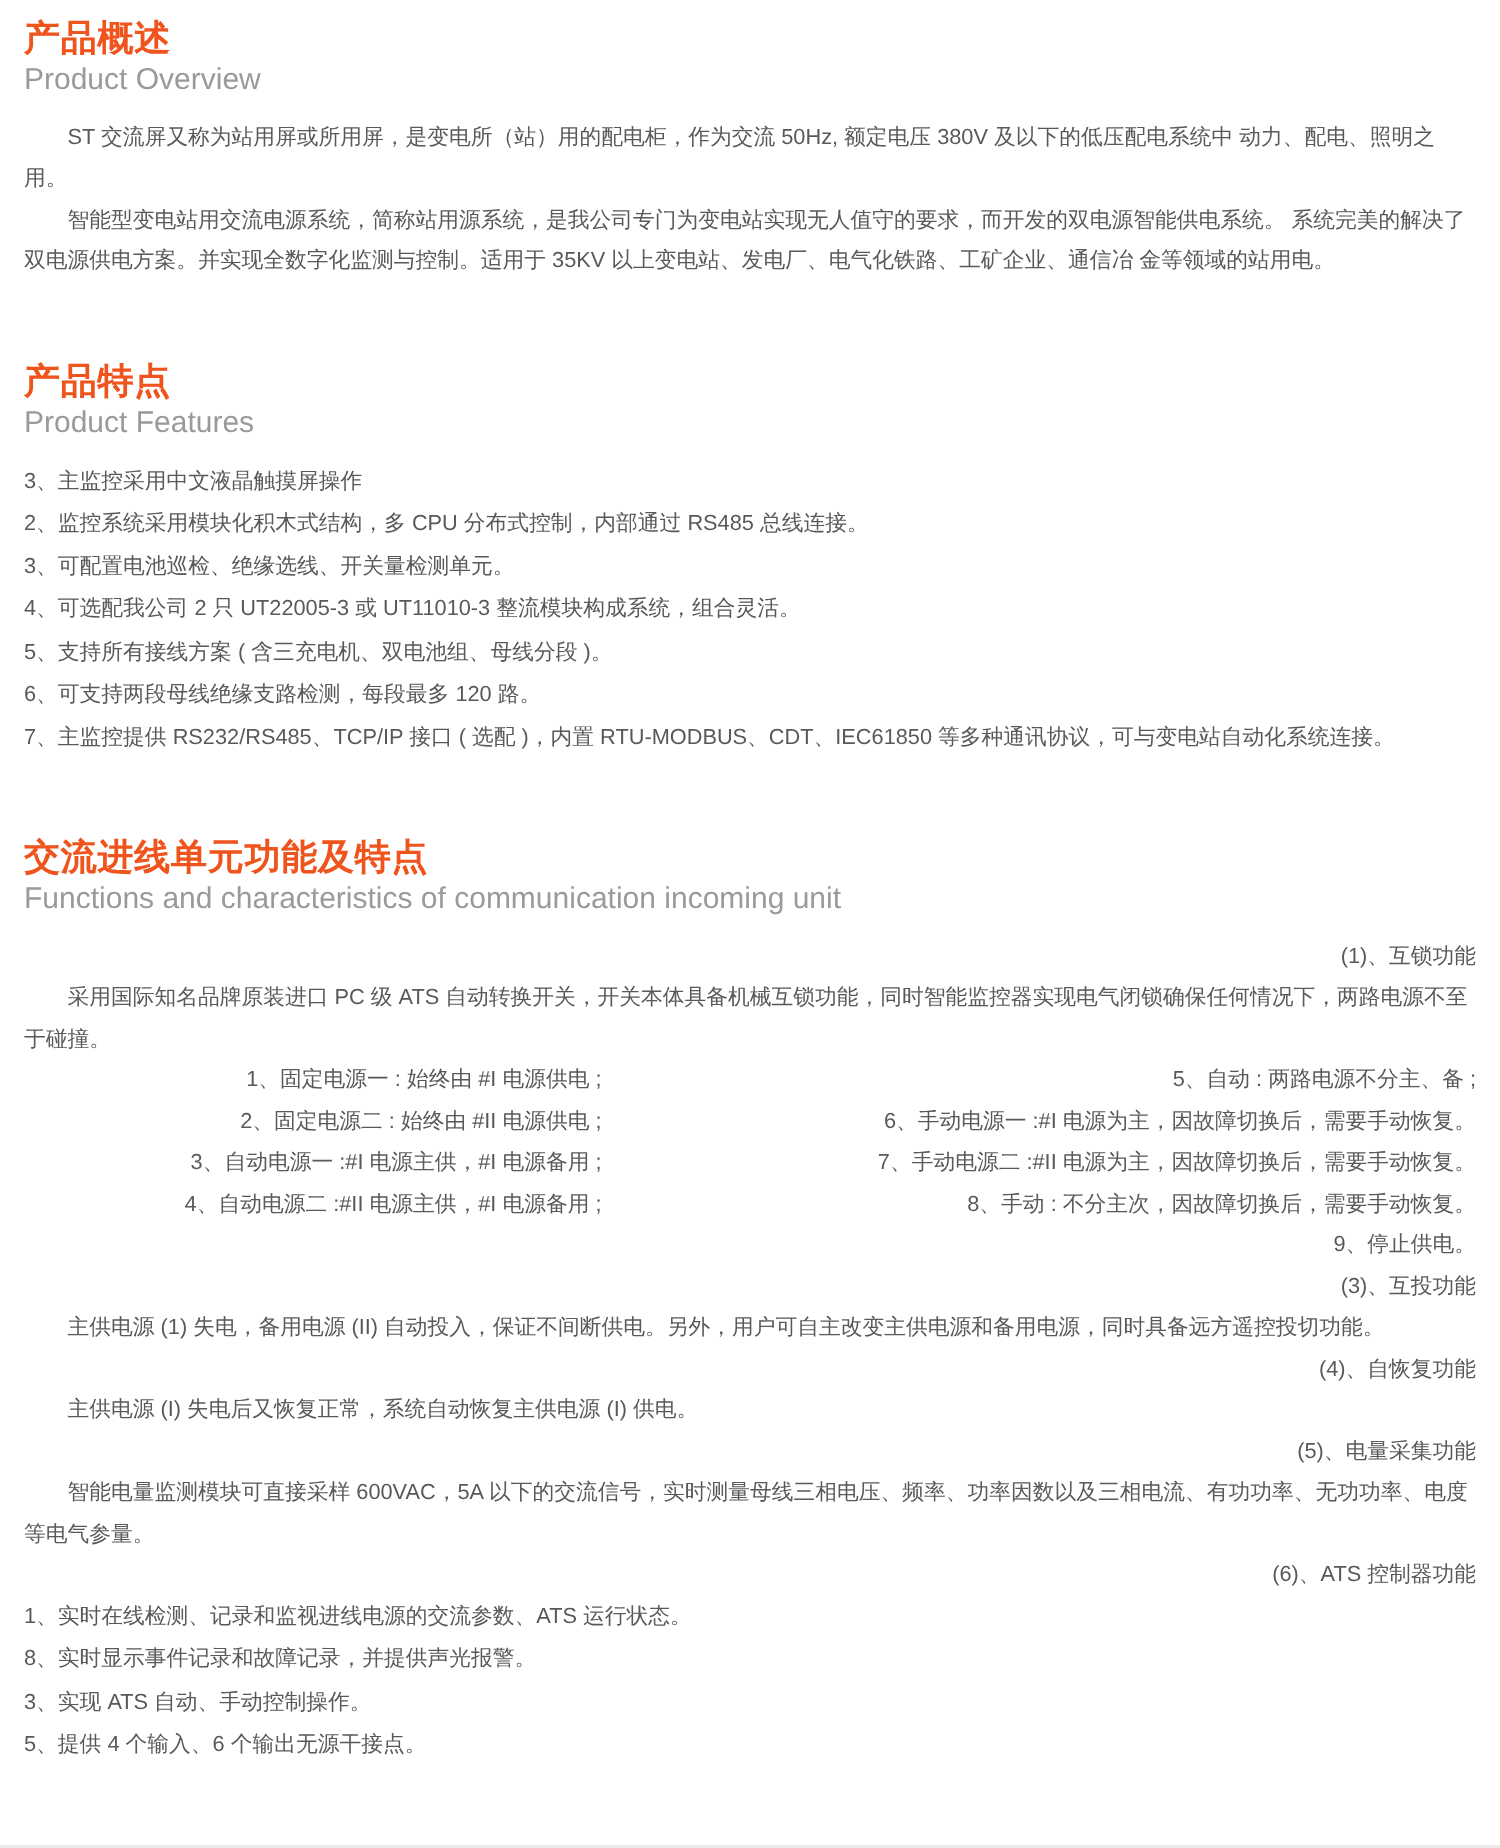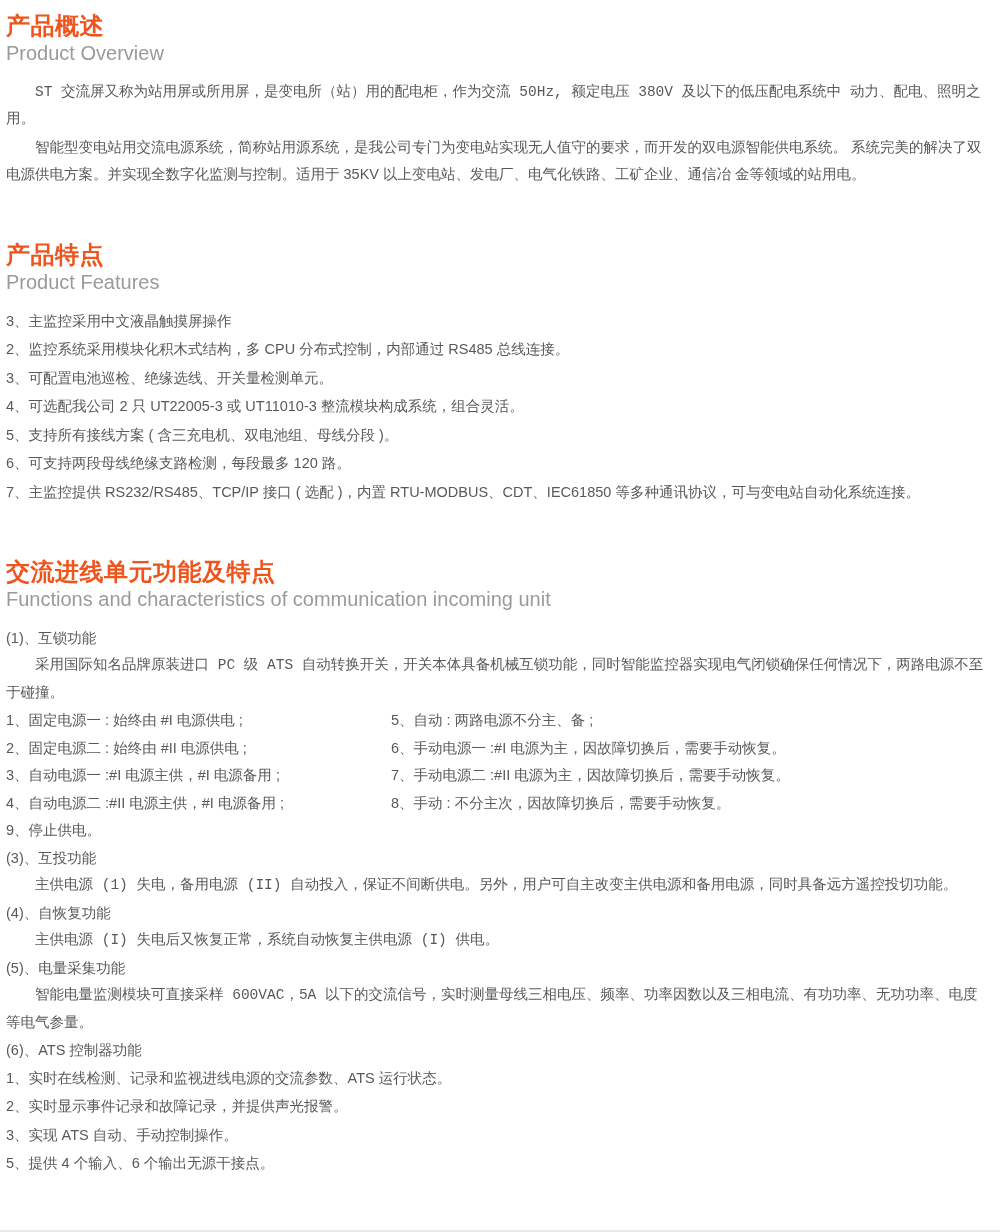--- a/index.html
+++ b/index.html
@@ -5,21 +5,21 @@
   * { box-sizing: border-box; }
   html, body { margin: 0; padding: 0; background: #ffffff; }
   body {
     width: 1000px;
     height: 1232px;
     overflow: hidden;
     font-family: "Liberation Sans", "DejaVu Sans", sans-serif;
     color: #595959;
     border-bottom: 2px solid #ebebeb;
   }
-  .page { padding: 12px 16px 0 6px; }
+  .page { padding: 12px 16px 0 16px; }
 
   .section { margin: 0; }
   .section + .section { margin-top: 52px; }
 
   .section-title {
     margin: 0;
     font-size: 24px;
     font-weight: 700;
     line-height: 1.2;
     color: #f0541d;
@@ -33,37 +33,37 @@
     font-weight: 400;
   }
 
   .body-text, .para, .plain-list li, .mode-item, .block-head {
     font-size: 14.5px;
     line-height: 27.5px;
     color: #595959;
   }
 
   .para { margin: 13px 0 0 0; text-indent: 2em; }
-  .para.no-gap { margin-top: 0; font-family: Liberation Mono, monospace; }
+  .para.no-gap { margin-top: 0; }
 
   .content { margin-top: 13px; }
 
   ul.plain-list { list-style: none; margin: 0; padding: 0; }
   ul.plain-list li { margin: 0 0 1px 0; }
 
-  .block-head { margin: 0; font-weight: 400; }
+  .block-head { margin: 0; font-weight: 400; text-align: right; }
 
   .modes-grid {
     display: grid;
     grid-template-columns: 385px 1fr;
     column-gap: 0;
     align-items: start;
   }
 
-  .mode-item { margin: 0; }
+  .mode-item { margin: 0; text-align: right; }
 </style>
 </head>
 <body>
 
 <div class="page">
 
   <section class="section">
     <h2 class="section-title">产品概述</h2>
     <p class="section-sub">Product Overview</p>
     <div class="content">
@@ -117,20 +117,20 @@
 
       <p class="block-head">(4)、自恢复功能</p>
       <p class="para no-gap">主供电源 (I) 失电后又恢复正常，系统自动恢复主供电源 (I) 供电。</p>
 
       <p class="block-head">(5)、电量采集功能</p>
       <p class="para no-gap">智能电量监测模块可直接采样 600VAC，5A 以下的交流信号，实时测量母线三相电压、频率、功率因数以及三相电流、有功功率、无功功率、电度等电气参量。</p>
 
       <p class="block-head">(6)、ATS 控制器功能</p>
       <ul class="plain-list">
         <li>1、实时在线检测、记录和监视进线电源的交流参数、ATS 运行状态。</li>
-        <li>2、实时显示事件记录和故障记录，并提供声光报警。</li>
+        <li>8、实时显示事件记录和故障记录，并提供声光报警。</li>
         <li>3、实现 ATS 自动、手动控制操作。</li>
         <li>5、提供 4 个输入、6 个输出无源干接点。</li>
       </ul>
     </div>
   </section>
 
 </div>
 
 </body></html>

